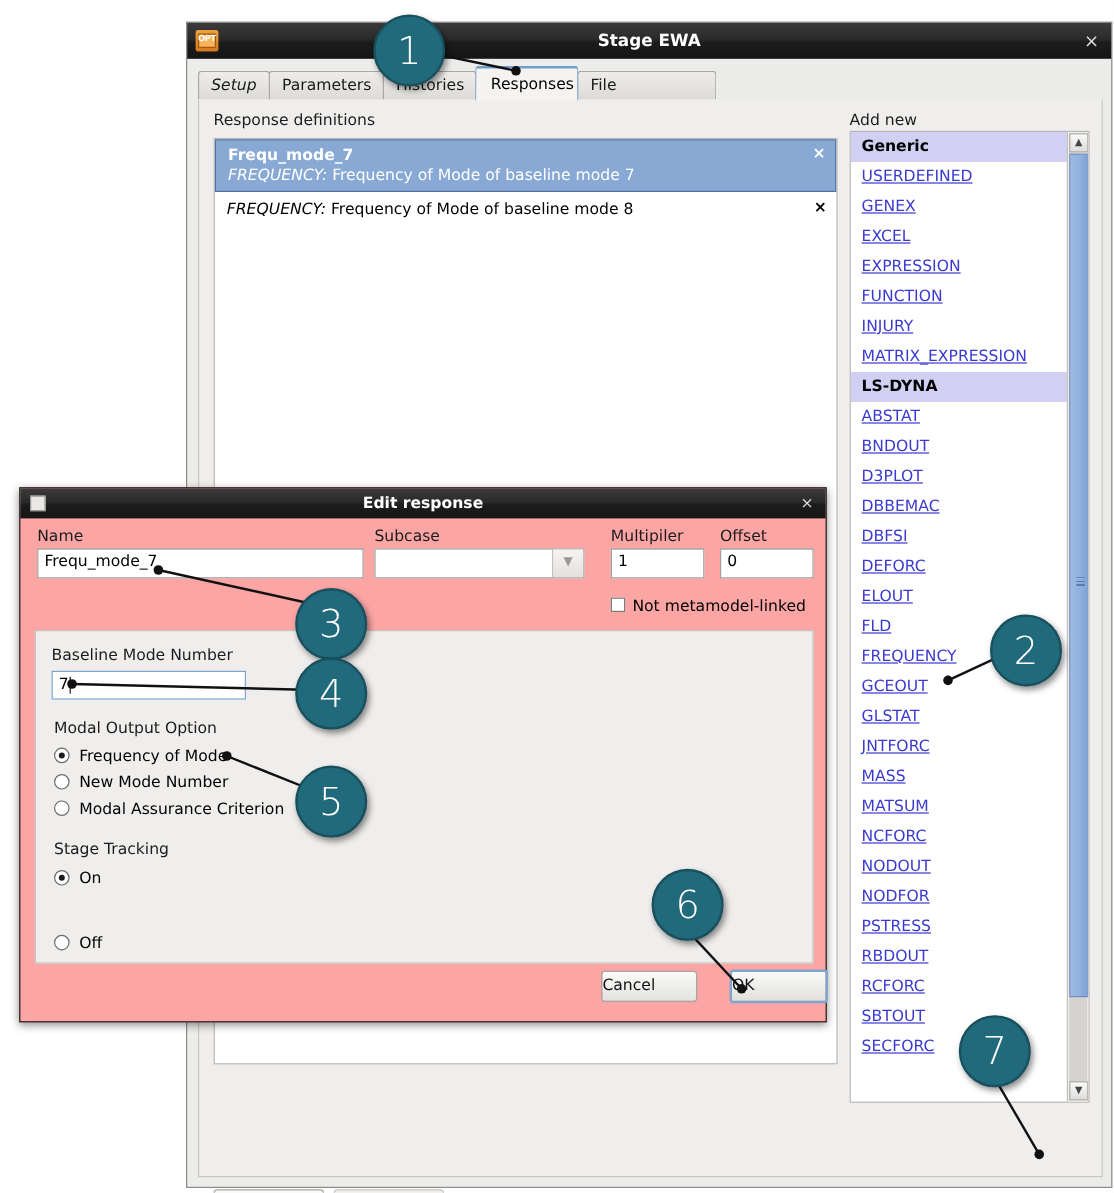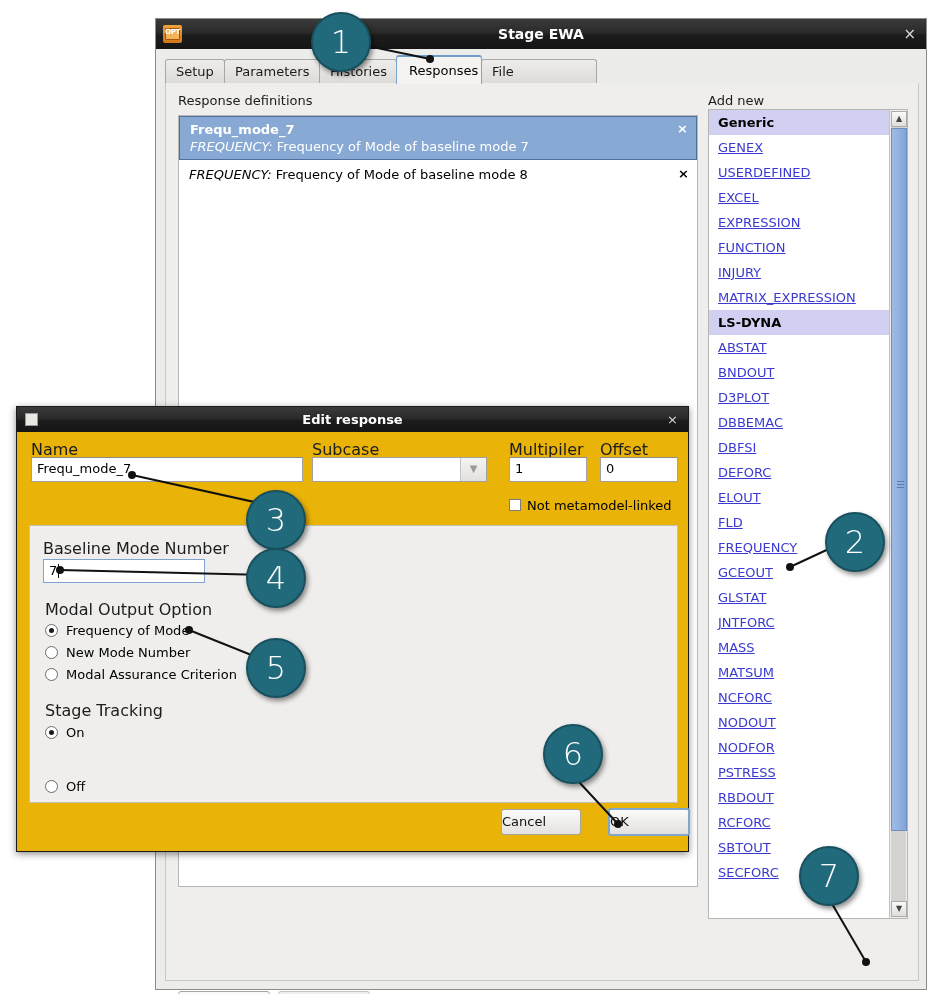--- a/index.html
+++ b/index.html
@@ -57,28 +57,28 @@
   #sb{position:absolute;right:0;top:0;width:18px;height:100%;background:#efeeec;border-left:1px solid #c2c1be;box-sizing:border-box;}
   .sb-btn{position:absolute;left:1px;width:16px;height:16px;background:linear-gradient(to bottom,#fafaf9,#dedddb);border:1px solid #aeaca9;box-sizing:border-box;color:#444;font-size:8px;text-align:center;line-height:14px;cursor:pointer;}
   #sb-up{top:1px;}
   #sb-down{bottom:1px;}
   #sb-track{position:absolute;left:1px;top:17px;right:1px;bottom:17px;background:#d5d3d0;}
   #sb-thumb{position:absolute;left:1px;top:18px;width:16px;height:703px;background:linear-gradient(to right,#9ebbe3,#8fb0de 60%,#7fa3d6);border:1px solid #6f8fc1;box-sizing:border-box;cursor:pointer;}
   #sb-grip{position:absolute;left:5px;top:352px;width:7px;height:8px;
      background:repeating-linear-gradient(to bottom,#5c7aae 0,#5c7aae 1px,transparent 1px,transparent 3px);}
 
   
-  #edit-dialog{position:absolute;left:16px;top:406px;width:673px;height:446px;background:#eab308;border:1px solid #1b1b1b;box-sizing:border-box;box-shadow:0 2px 7px rgba(0,0,0,.45);}
+  #edit-dialog{position:absolute;left:16px;top:406px;width:673px;height:446px;background:#fca5a5;border:1px solid #1b1b1b;box-sizing:border-box;box-shadow:0 2px 7px rgba(0,0,0,.45);}
   #edit-titlebar{position:absolute;left:0;top:0;width:100%;height:25px;
      background:linear-gradient(to bottom,#3b3b3b 0%,#2a2a2a 45%,#1c1c1c 55%,#151515 100%);}
   #edit-title{position:absolute;left:0;top:0;width:100%;height:25px;line-height:25px;text-align:center;font-weight:bold;font-size:13px;color:#fff;}
   #edit-icon{position:absolute;left:8px;top:6px;width:13px;height:13px;background:#e9e8e5;border:1px solid #9a9996;box-sizing:border-box;}
   #edit-close{position:absolute;right:10px;top:0;height:25px;line-height:25px;color:#d9d9d9;font-size:13px;cursor:pointer;}
 
-  .fld-label{position:absolute;font-size:16px;color:#1c1c1c;}
+  .fld-label{position:absolute;font-size:13px;color:#1c1c1c;}
   .txtinput{position:absolute;box-sizing:border-box;background:#fff;border:1px solid #a2a19e;border-top-color:#8d8c89;font-size:13px;padding:0 5px;line-height:22px;color:#000;}
 
   #name-label{left:14px;top:33px;}
   #name-input{left:14px;top:50px;width:272px;height:25px;}
   #subcase-label{left:295px;top:33px;}
   #subcase-combo{position:absolute;left:295px;top:50px;width:175px;height:25px;box-sizing:border-box;background:#fff;border:1px solid #a2a19e;}
   #subcase-arrow{position:absolute;right:0;top:0;width:26px;height:23px;background:linear-gradient(to bottom,#f5f4f2,#e2e1de);border-left:1px solid #c4c3c0;box-sizing:border-box;text-align:center;line-height:22px;color:#9b9a97;font-size:10px;cursor:pointer;}
   #mult-label{left:492px;top:33px;}
   #mult-input{left:492px;top:50px;width:78px;height:25px;}
   #offset-label{left:583px;top:33px;}
@@ -117,21 +117,21 @@
   <div id="main-titlebar">
     <div id="opt-icon">
       <div class="g"></div>
         <div class="t">OPT</div>
     </div>
     <div id="main-title">Stage EWA</div>
     <div id="main-close">×</div>
   </div>
 
   <div id="tabbar">
-    <div class="tab" style="left:0px;width:60px;">Setup</div>
+    <div class="tab" style="left:0px;width:60px;font-style:italic;">Setup</div>
     <div class="tab" style="left:59px;width:96px;">Parameters</div>
     <div class="tab" style="left:154px;width:78px;">Histories</div>
     <div class="tab active" style="left:231px;width:86px;padding-left:12px;">Responses</div>
     <div class="tab" style="left:316px;width:116px;">File Operations</div>
   </div>
 
   <div id="content">
 
     <div class="panel-label" style="left:12px;top:10px;">Response definitions</div>
 
@@ -148,22 +148,22 @@
     </div>
 
     <div class="btn" id="copy-btn">Copy</div>
     <div class="btn disabled" id="paste-btn">Paste</div>
 
     <div class="panel-label" id="addnew-label">Add new</div>
 
     <div id="addnew-box">
       <div id="addnew-inner">
         <div class="grp">Generic</div>
+        <div class="lnk">USERDEFINED</div>
         <div class="lnk">GENEX</div>
-        <div class="lnk">USERDEFINED</div>
         <div class="lnk">EXCEL</div>
         <div class="lnk">EXPRESSION</div>
         <div class="lnk">FUNCTION</div>
         <div class="lnk">INJURY</div>
         <div class="lnk">MATRIX_EXPRESSION</div>
         <div class="grp">LS-DYNA</div>
         <div class="lnk">ABSTAT</div>
         <div class="lnk">BNDOUT</div>
         <div class="lnk">D3PLOT</div>
         <div class="lnk">DBBEMAC</div>

